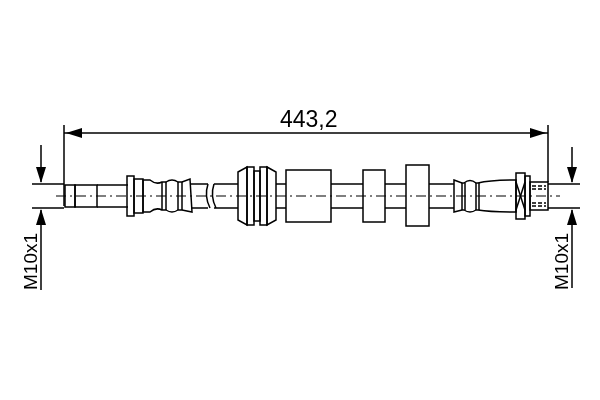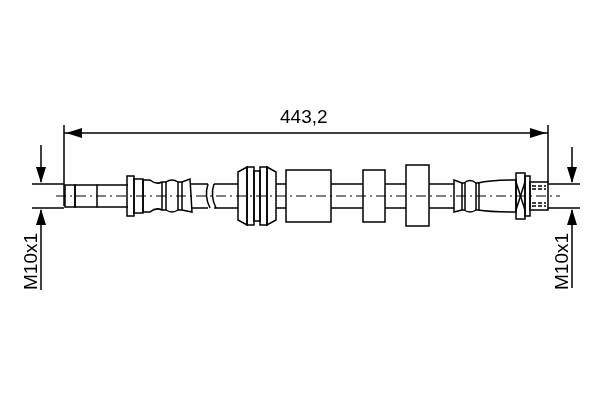--- a/index.html
+++ b/index.html
@@ -1,18 +1,18 @@
 <!DOCTYPE html>
 <html><head>
   <meta charset="utf-8">
   <style>
     html, body { margin: 0; padding: 0; background: #ffffff; }
     body { width: 600px; height: 400px; overflow: hidden; position: relative; }
     #drawing { position: absolute; left: 0; top: 0; width: 600px; height: 400px; }
-    .dim-text { position: absolute; font-family: "Liberation Sans", sans-serif; font-size: 19px; color: #000; }
+    .dim-text { position: absolute; font-family: "Liberation Sans", sans-serif; font-size: 23px; color: #000; }
     .vert { position: absolute; font-family: "Liberation Sans", sans-serif; font-size: 19px; color: #000; transform: rotate(-90deg); transform-origin: left top; white-space: nowrap; }
   </style>
 </head>
 <body>
 
 <div>
 <svg id="drawing" viewBox="0 0 600 400" xmlns="http://www.w3.org/2000/svg">
   <g stroke="#000" stroke-width="1.5" fill="none">
 
     <g>

